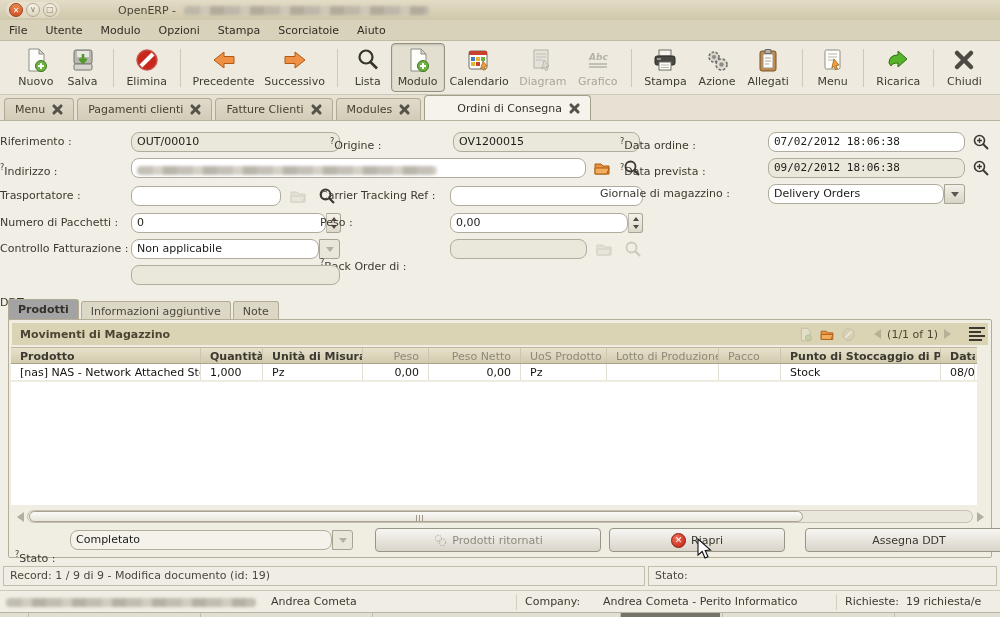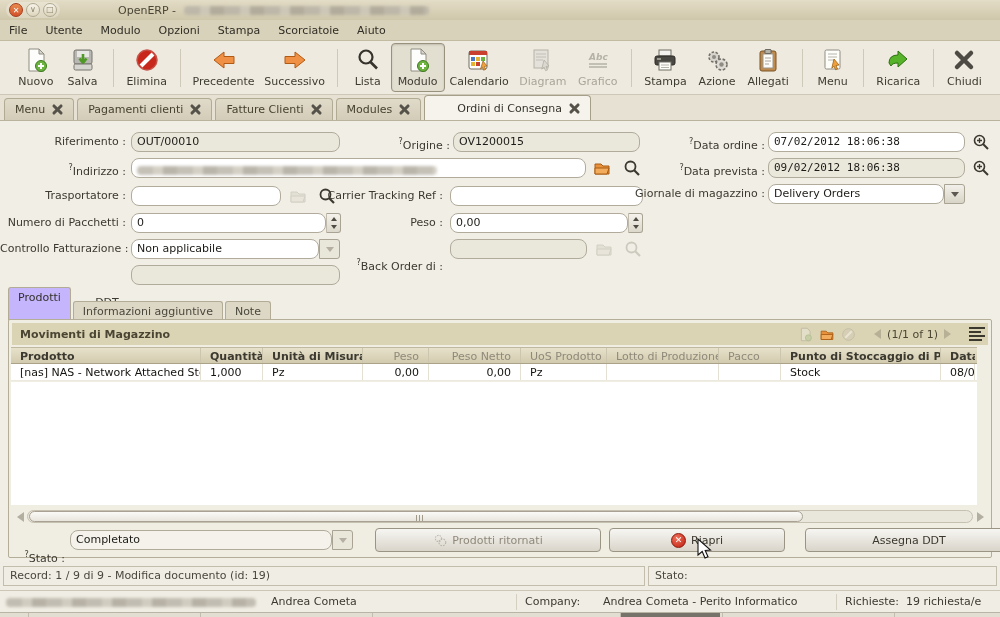--- a/index.html
+++ b/index.html
@@ -33,36 +33,36 @@
   .tabstrip { position:absolute; left:0; top:95px; width:1000px; height:26px; background:#e6e1d2; border-bottom:1px solid #b9b29d; display:flex; align-items:flex-end; padding-left:4px; }
   .tab { display:flex; align-items:center; gap:7px; height:22px; padding:0 10px; margin-right:3px;
     background:linear-gradient(#e0dac9,#d3ccb8); border:1px solid #b2ab94; border-bottom:none; border-radius:4px 4px 0 0; color:#45422f; }
   .tab.active { background:#f5f3ec; height:25px; border-color:#a59e88; color:#35332a;padding-left:32px; }
   .xico { position:relative; width:11px; height:11px; display:inline-block; }
   .xico::before,.xico::after { content:""; position:absolute; left:4px; top:-1px; width:3px; height:13px; background:#55524a; border-radius:1.5px; }
   .xico::before { transform:rotate(45deg); } .xico::after { transform:rotate(-45deg); }
 
   
   .formarea { position:absolute; left:0; top:121px; width:1000px; height:178px; background:#f1eee5; }
-  .lbl { position:absolute; height:20px; line-height:20px; text-align:right; color:#3c3930; white-space:nowrap; }
+  .lbl { position:absolute; height:20px; line-height:20px; color:#3c3930; white-space:nowrap; }
   .lbl sup { font-size:8px; color:#3c3930; }
   .inp { position:absolute; height:20px; line-height:18px; background:#fff; border:1px solid #b1ab9c; border-radius:8px; padding:0 5px; color:#1d1c18; overflow:hidden; white-space:nowrap; }
   .inp.ro { background:#eae7db; }
   .ddbtn { position:absolute; width:21px; height:20px; border:1px solid #a9a394; border-radius:0 3px 3px 0; background:linear-gradient(#f2f0ea,#d8d4c7); display:flex; align-items:center; justify-content:center; }
   .ddbtn .tri { width:0; height:0; border-left:4px solid transparent; border-right:4px solid transparent; border-top:5px solid #5c5950; }
   .ddbtn.dis { background:#e9e6da; } .ddbtn.dis .tri { border-top-color:#b4afa0; }
   .spin { position:absolute; width:15px; height:20px; border:1px solid #a9a394; border-left:1px solid #c0bbac; border-radius:0 3px 3px 0; background:linear-gradient(#f4f2ec,#dcd8cb); display:flex; flex-direction:column; align-items:center; justify-content:space-evenly; }
   .tri-up { width:0; height:0; border-left:3px solid transparent; border-right:3px solid transparent; border-bottom:4px solid #4e4b43; }
   .tri-dn { width:0; height:0; border-left:3px solid transparent; border-right:3px solid transparent; border-top:4px solid #4e4b43; }
   .sicon { position:absolute; width:18px; height:18px; }
 
   
   .nbtabs { position:absolute; left:8px; top:299px; height:21px; display:flex; align-items:flex-end; }
   .nbtab { height:19px; padding:0 9px; line-height:19px; background:#ddd7c6; border:1px solid #b2ab95; border-bottom:none; border-radius:3px 3px 0 0; margin-right:2px; color:#4a473c; }
-  .nbtab.active { background:#c4b5fd; height:33px; color:#33312a; }
+  .nbtab.active { background:#a3a3a3; height:21px; color:#33312a;font-weight:bold; }
 
   
   .panel { position:absolute; left:8px; top:319px; width:984px; height:239px; border:1px solid #b4ad98; border-radius:2px; background:#f0ede3; }
   .sechdr { position:absolute; left:3px; top:3px; right:3px; height:22px; background:#dbd4b4; display:flex; align-items:center; padding:0 8px; }
   .sechdr .t { font-weight:bold; color:#4b4634; }
   .hdricons { position:absolute; right:6px; top:3px; height:22px; display:flex; align-items:center; gap:6px; }
   .pager { color:#4b4634; }
   .navarr { width:0; height:0; opacity:.45; }
   .navarr.l { border-top:5px solid transparent; border-bottom:5px solid transparent; border-right:7px solid #8b8573; }
   .navarr.r { border-top:5px solid transparent; border-bottom:5px solid transparent; border-left:7px solid #8b8573; }

